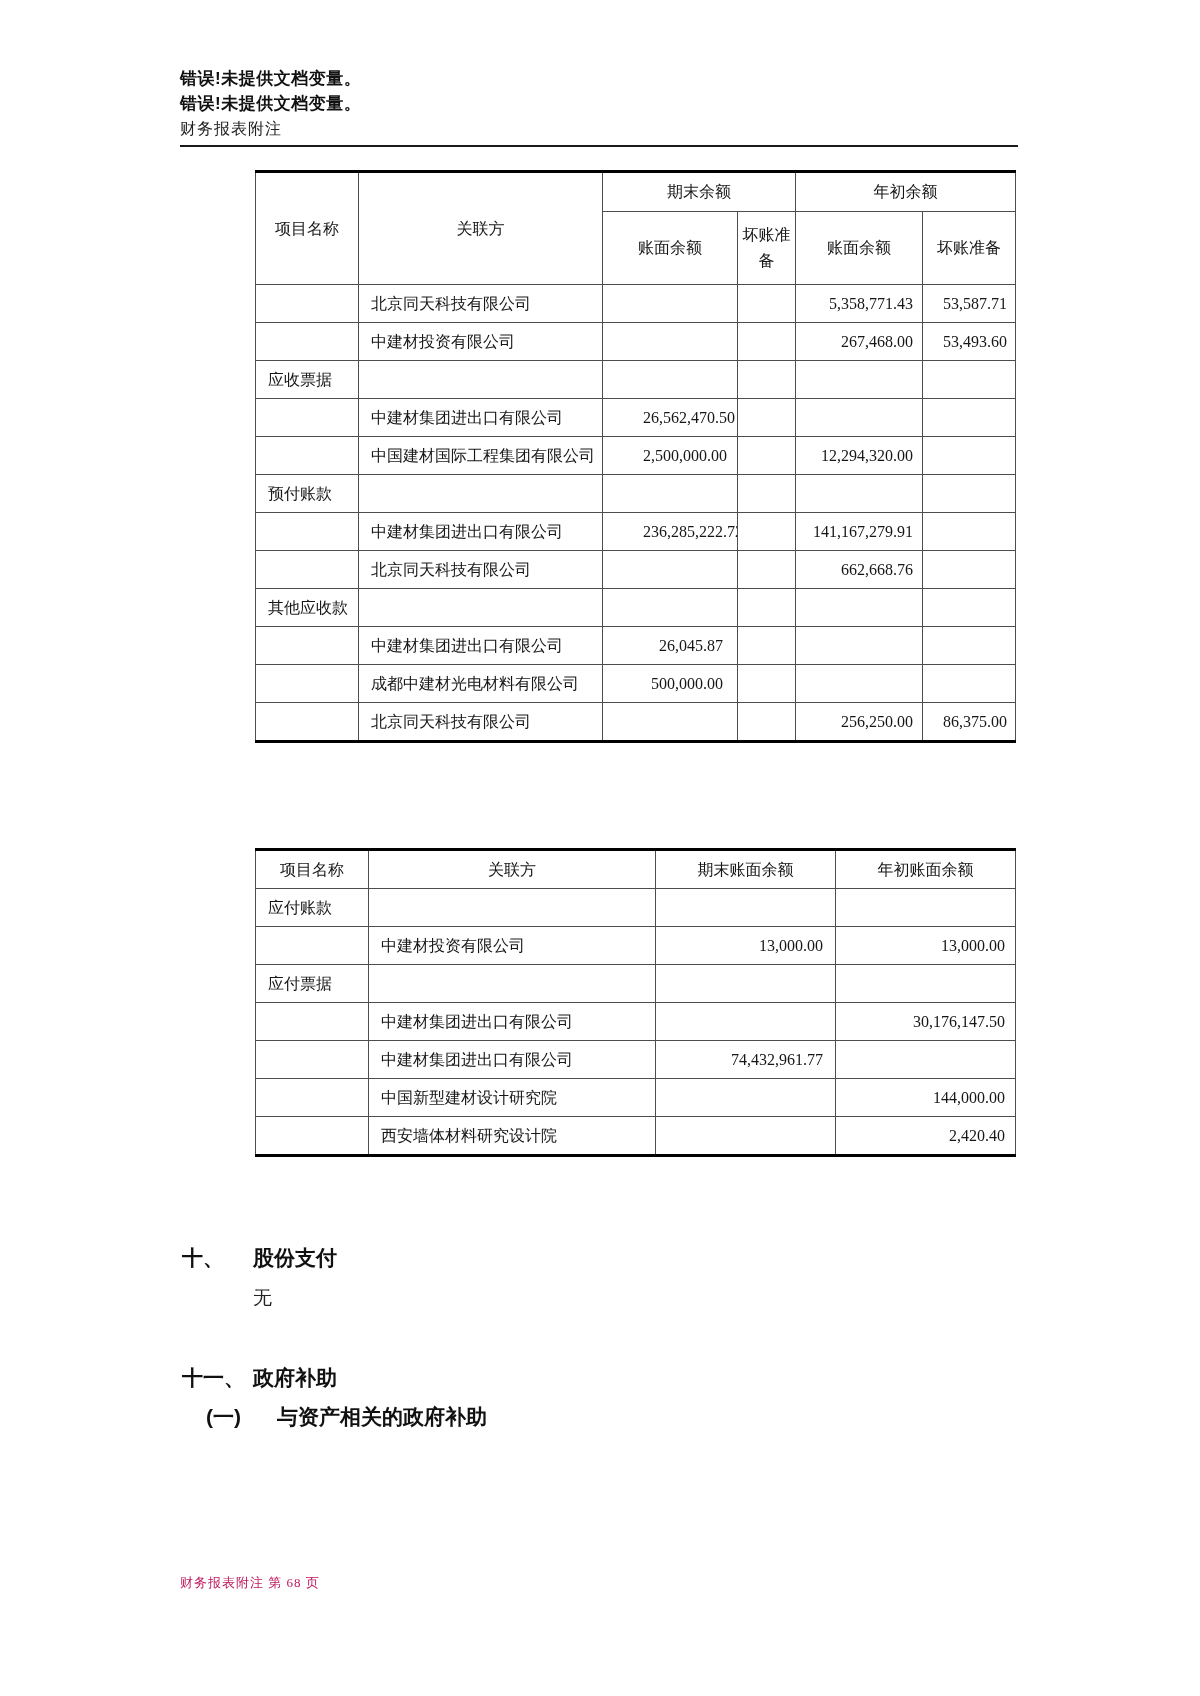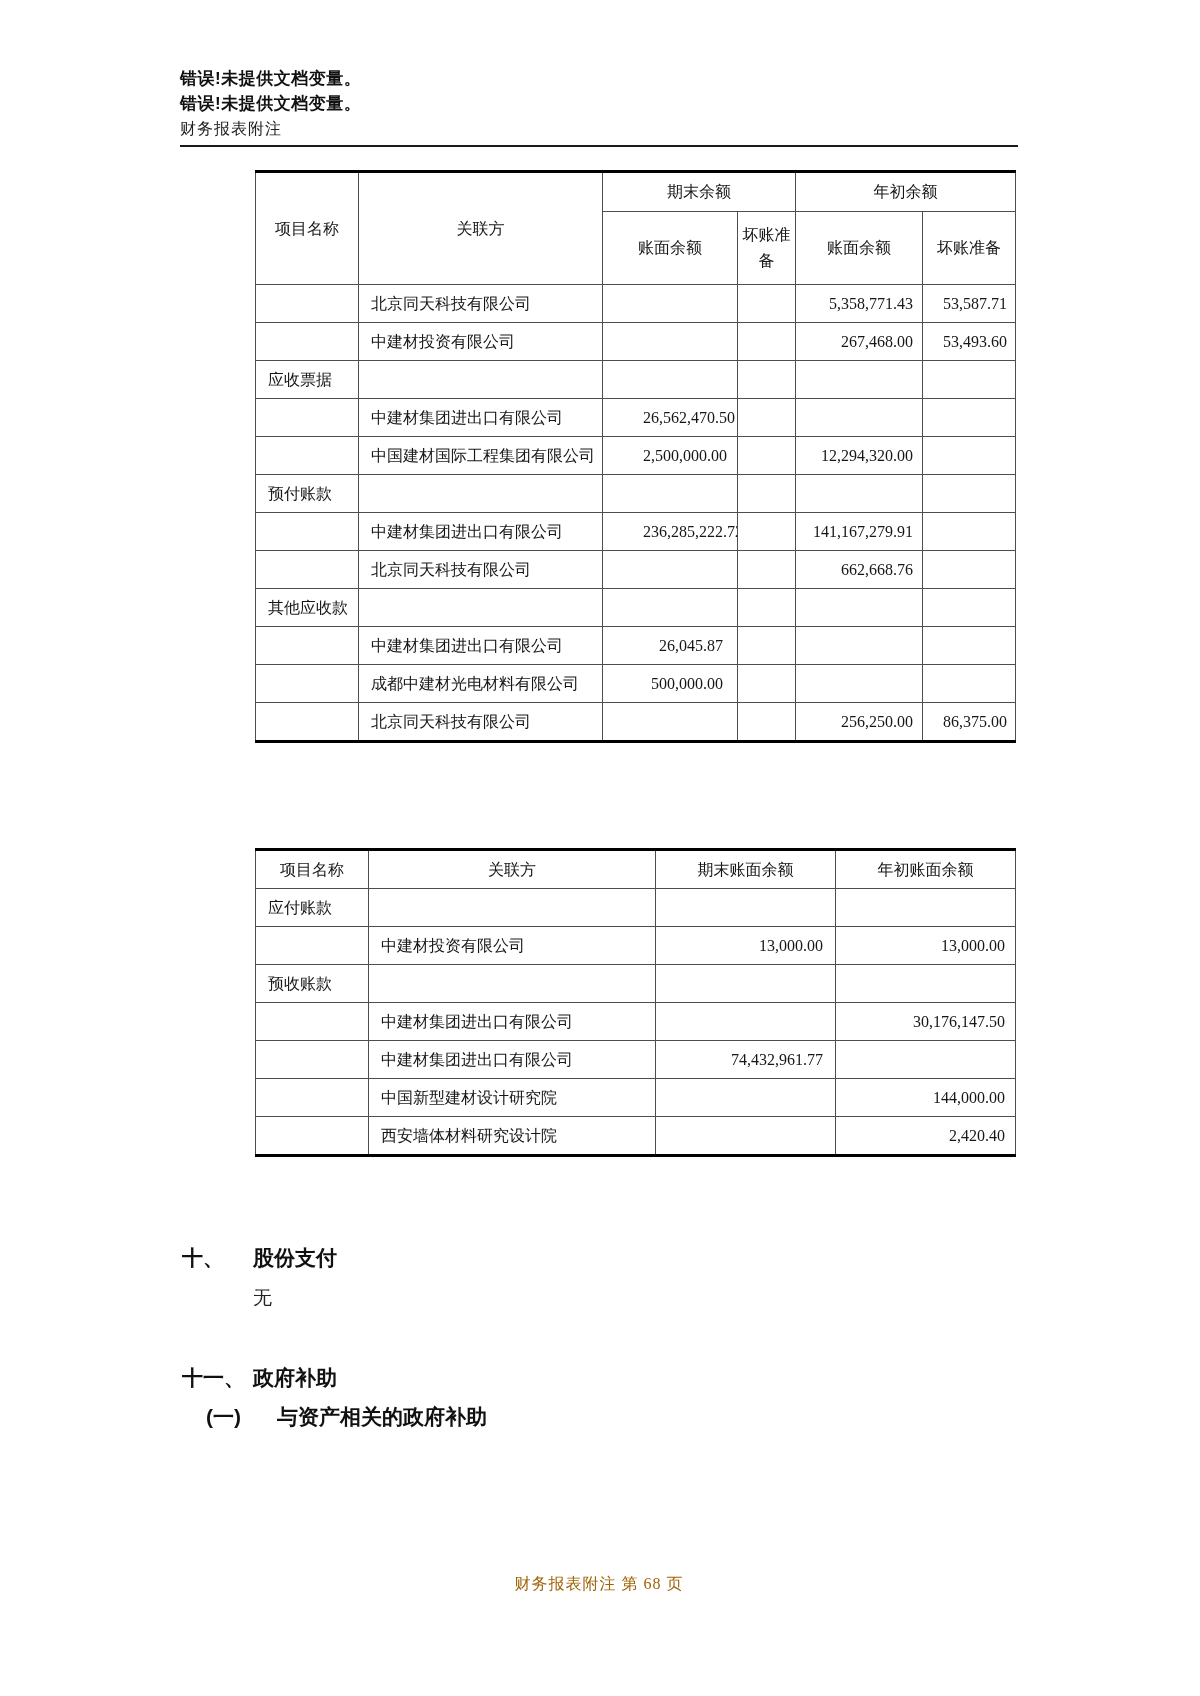--- a/index.html
+++ b/index.html
@@ -50,21 +50,21 @@
     font-weight:700;color:#111;white-space:nowrap;
   }
   .sec-heading .num{display:inline-block;}
   .h-mid{font-size:19px;}
   .h-mid .num{width:54px;}
   .h-big{font-size:21px;}
   .h-big .num{width:71px;}
   .sec-body{font-size:19px;color:#222;}
 
   
-  .page-footer{font-size:16px;color:#a16207;text-align:center;letter-spacing:1px;}
+  .page-footer{font-size:13px;color:#be185d;text-align:left;letter-spacing:1px;}
 </style>
 </head>
 <body>
 
 <div class="abs hdr-bold" style="left:180px;top:68px;">错误!未提供文档变量。</div>
 <div class="abs hdr-bold" style="left:180px;top:93px;">错误!未提供文档变量。</div>
 <div class="abs hdr-plain" style="left:180px;top:119px;">财务报表附注</div>
 <div class="abs hdr-rule" style="left:180px;top:145px;width:838px;"></div>
 
 <table id="table1" class="abs fin-table" style="left:255px;top:170px;width:760px;">
@@ -216,21 +216,21 @@
         <td></td>
         <td></td>
       </tr>
       <tr>
         <td></td>
         <td>中建材投资有限公司</td>
         <td>13,000.00</td>
         <td>13,000.00</td>
       </tr>
       <tr>
-        <td>预收账款</td>
+        <td>应付票据</td>
         <td></td>
         <td></td>
         <td></td>
       </tr>
       <tr>
         <td></td>
         <td>中建材集团进出口有限公司</td>
         <td></td>
         <td>30,176,147.50</td>
       </tr>

